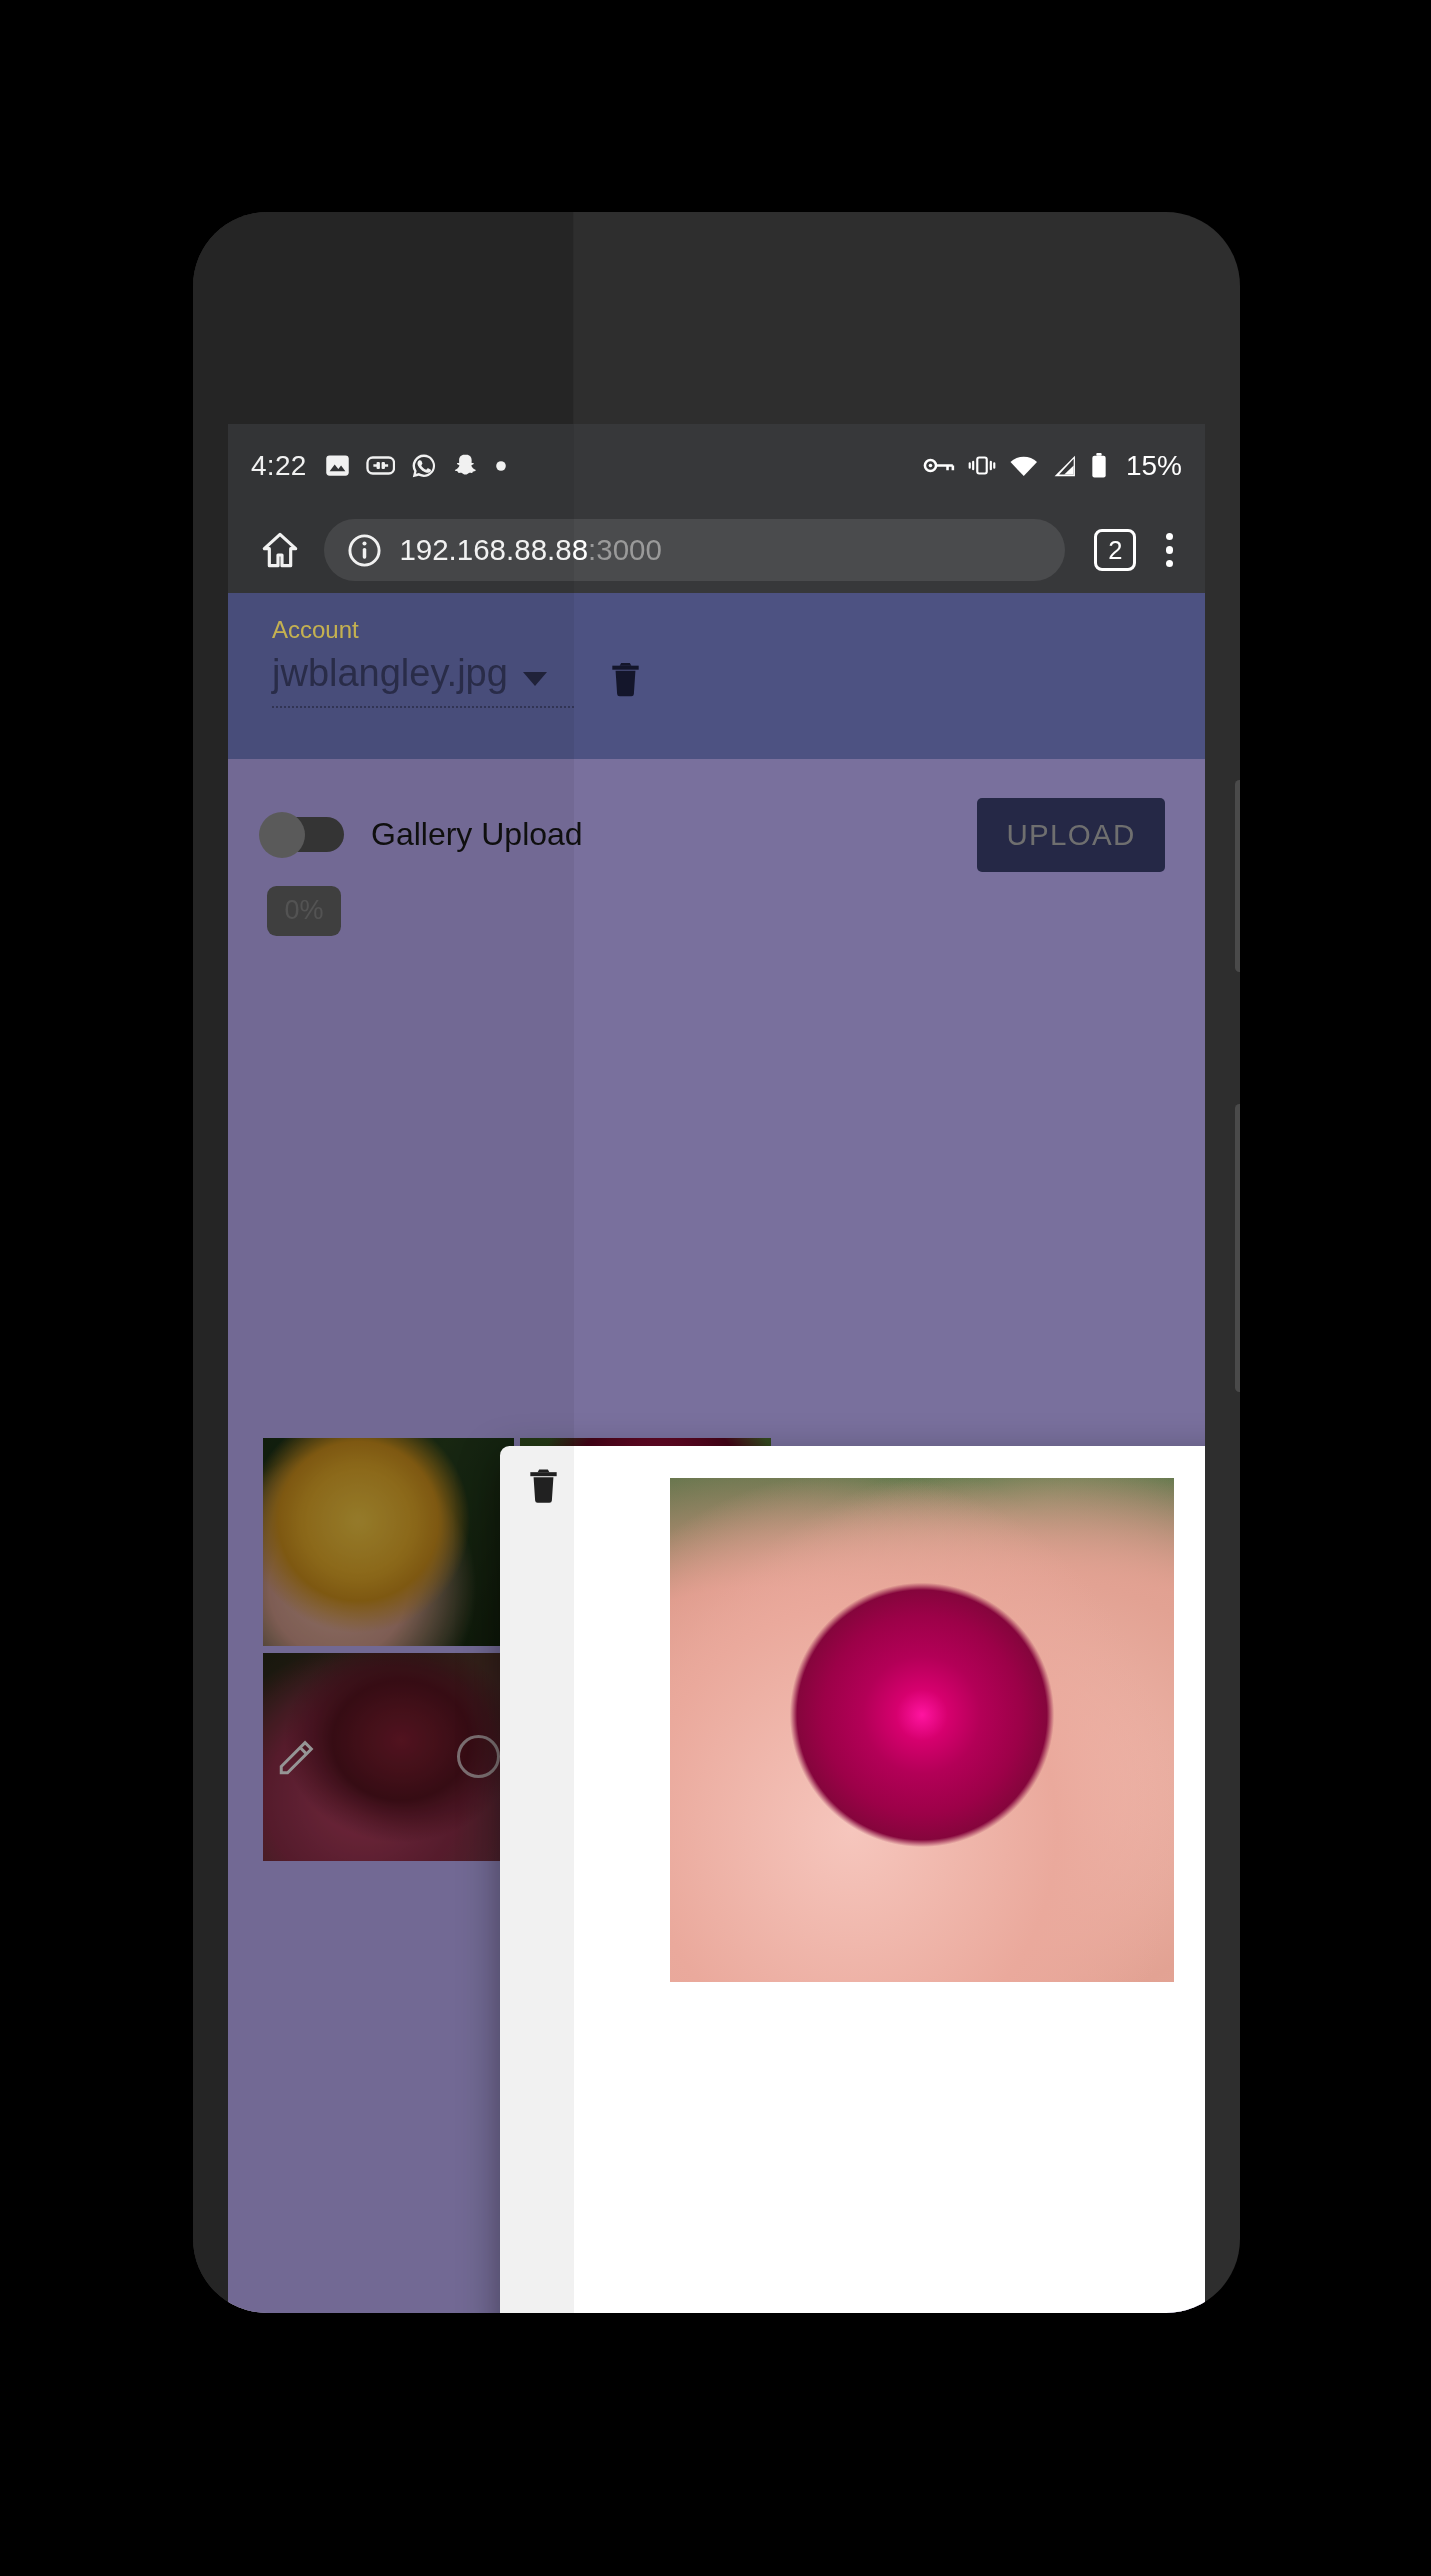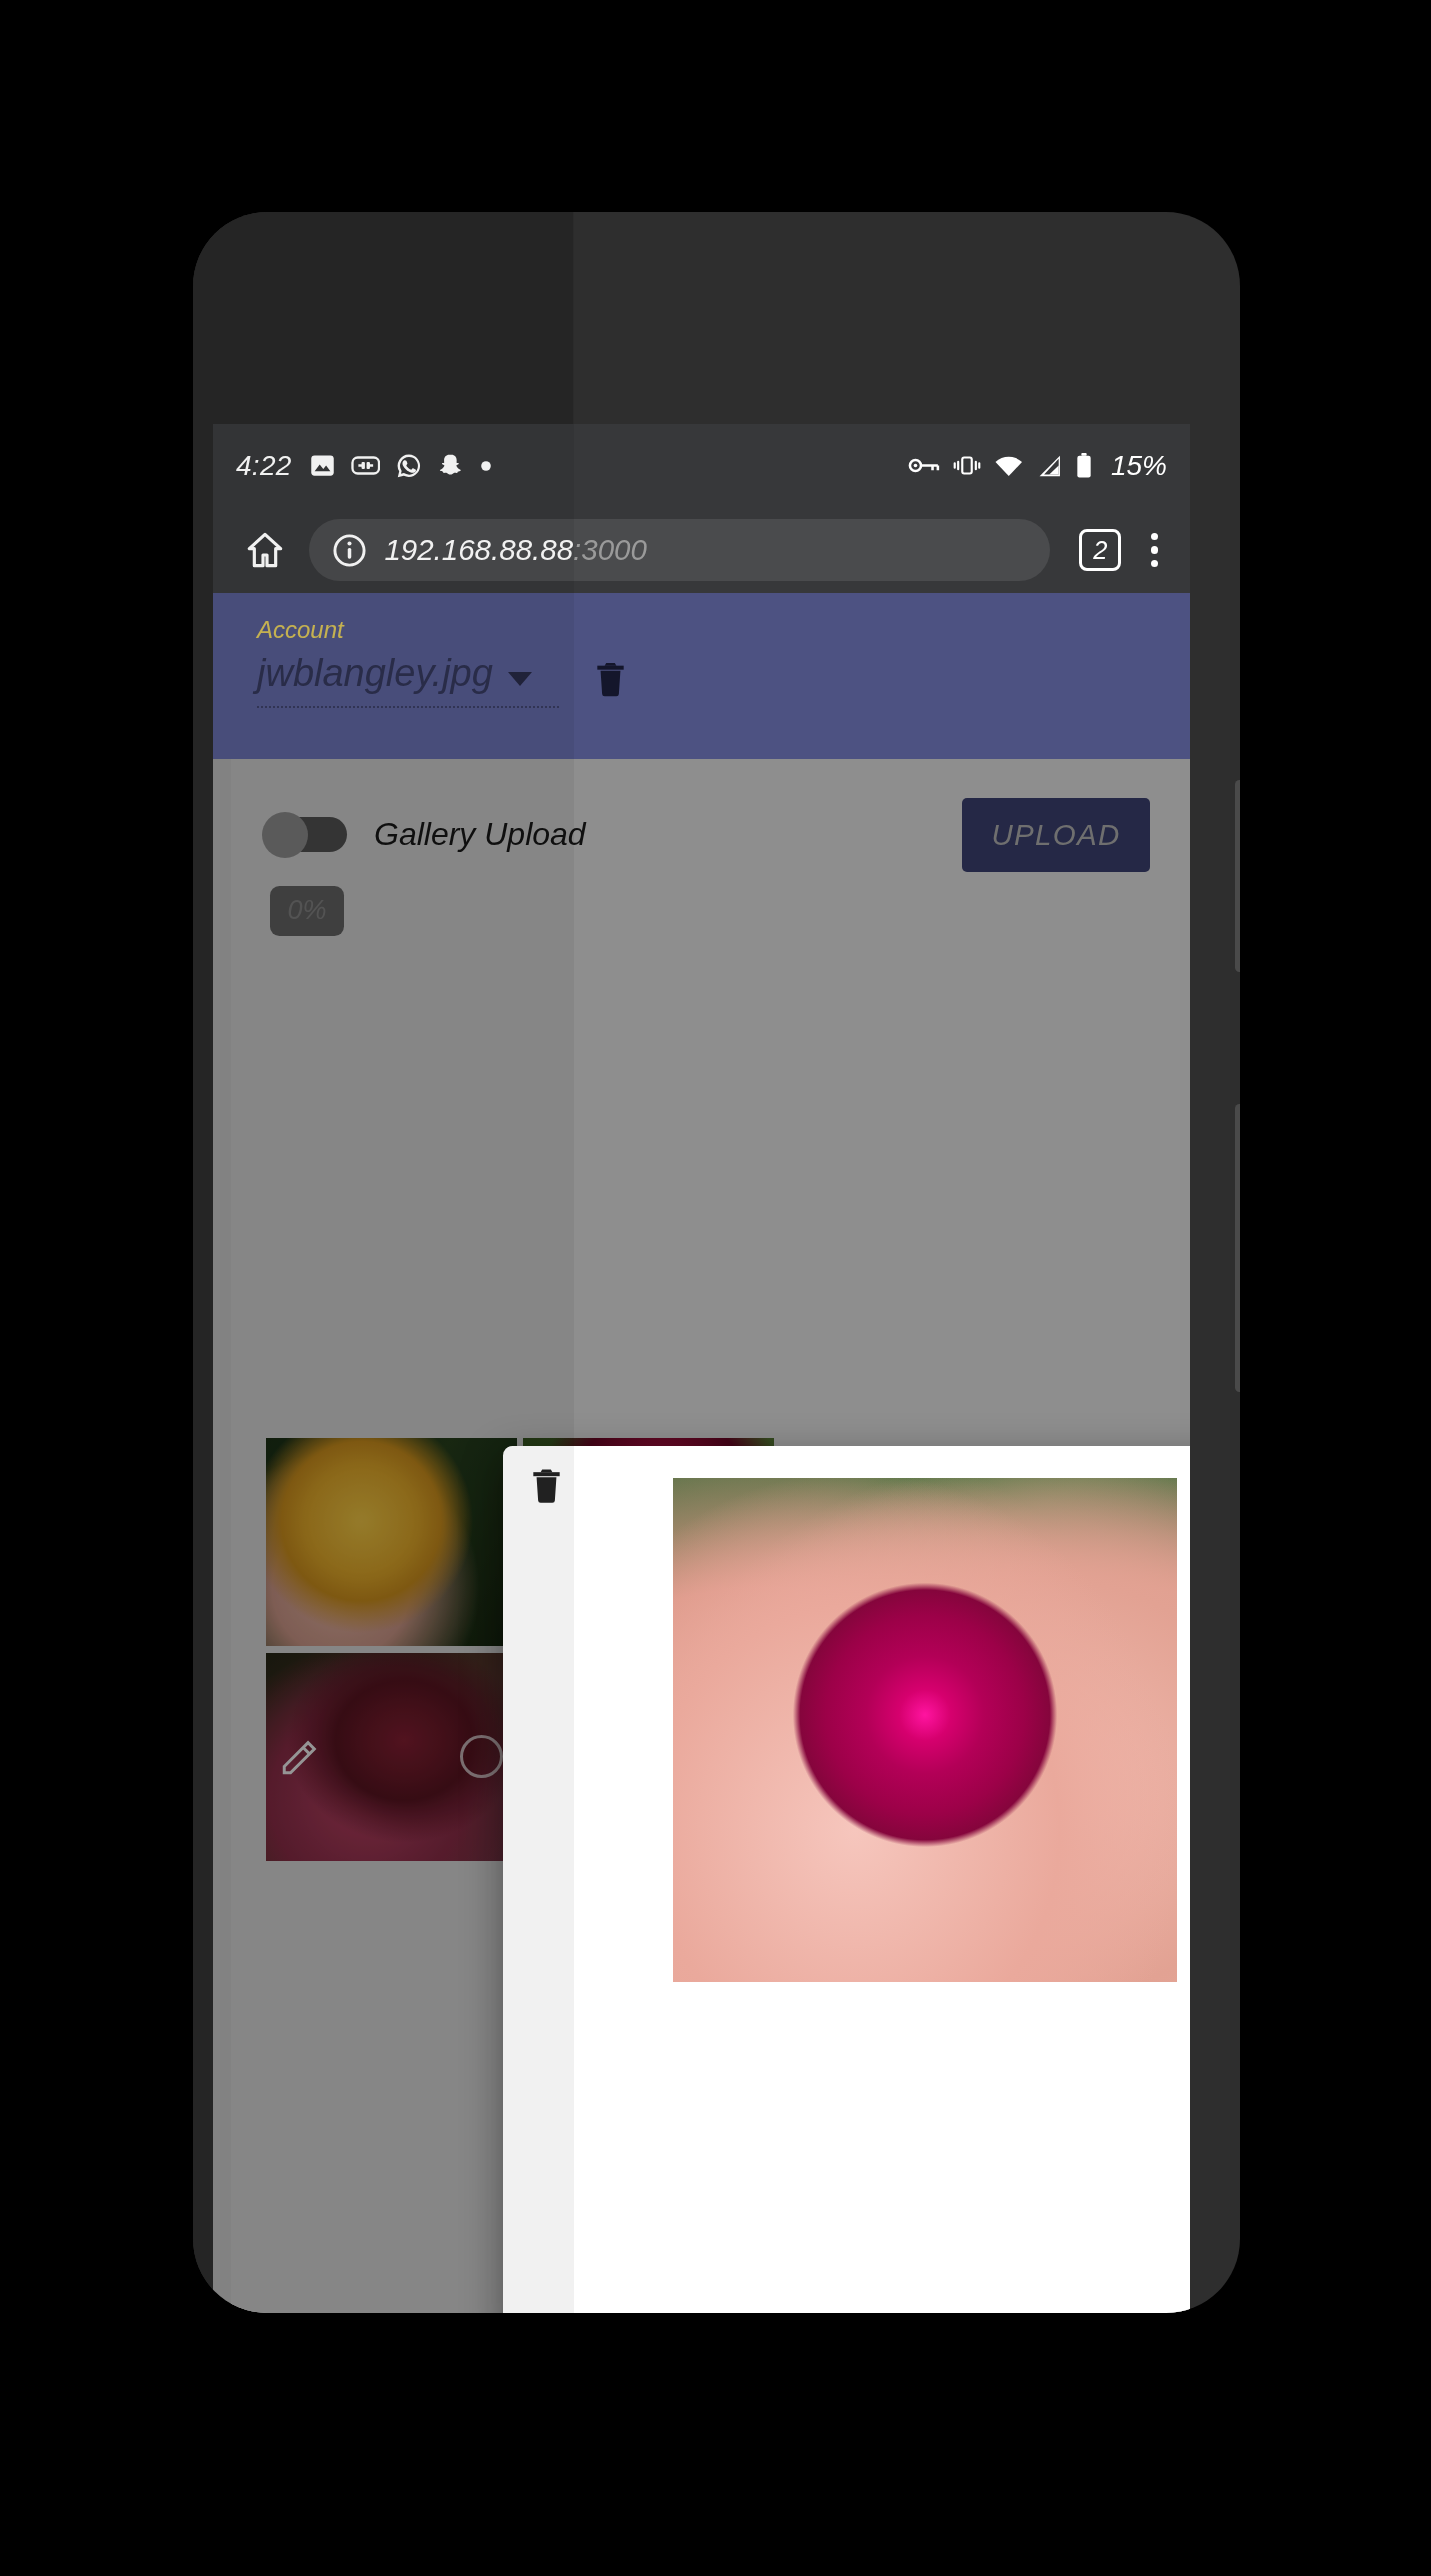--- a/index.html
+++ b/index.html
@@ -48,25 +48,24 @@
   }
   #btn-power {
     position: absolute; right: -4px; top: 892px;
     width: 9.4px; height: 288px; border-radius: 4.7px;
     background: #4a4a4a;
   }
 
   
   #screen {
     position: absolute;
-    left: 20px; top: 212px;
+    left: 35px; top: 212px;
     width: 977px; height: 1935px;
     background: #8a8a8a;
     overflow: hidden;
-    font-style: italic;
   }
 
   
   #status-bar {
     position: relative;
     height: 83px;
     background: #37383a;
     display: flex; align-items: center;
     padding: 0 23px;
     color: #fff;
@@ -139,23 +138,22 @@
     border-left: 12px solid transparent;
     border-right: 12px solid transparent;
     border-top: 14.8px solid #22243d;
   }
   #header-trash { margin-left: 36px; }
 
   
   #app-body {
     position: relative;
     height: 1595px;
-    background: #e5e5e5;
+    background: #c4b5fd;
     overflow: hidden;
-    margin-left: 18px;
   }
   #upload-row {
     display: flex; align-items: center;
     padding: 24px 40px 0 35px;
     height: 127px;
   }
   #gallery-toggle {
     width: 81px; height: 35px;
     border-radius: 17.4px;
     background: #5b5b5b;

